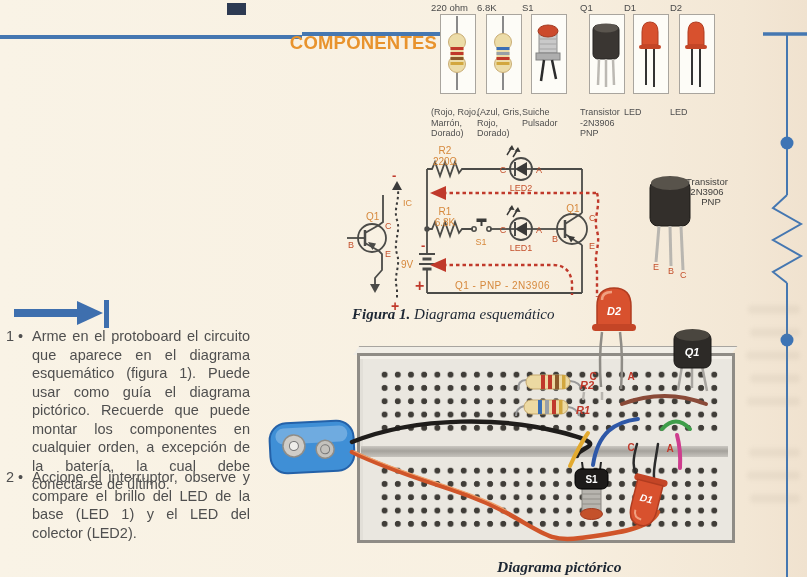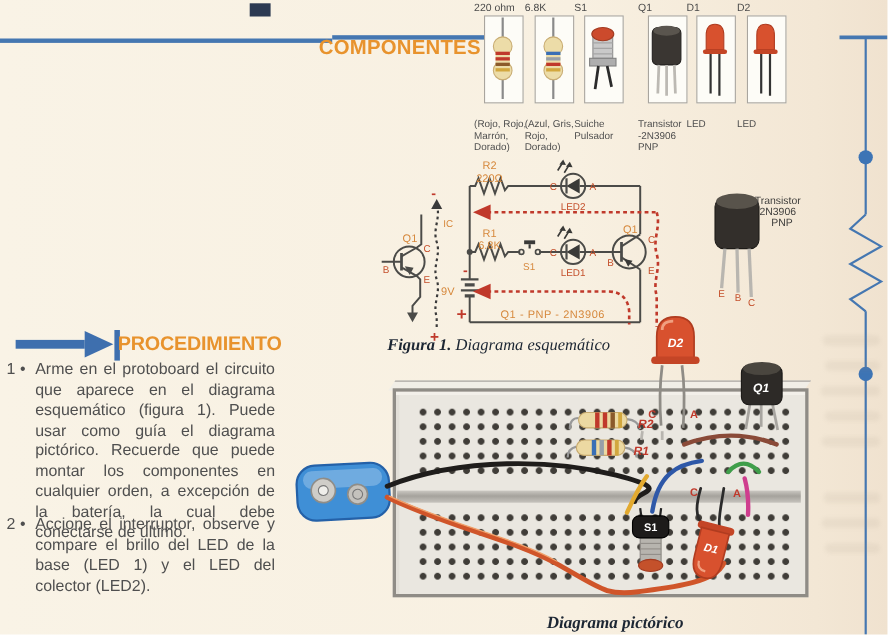--- a/index.html
+++ b/index.html
@@ -288,21 +288,20 @@
     <text x="35" y="126" font-size="9" fill="#c4502c">C</text>
   </svg>
 
   <div class="fig-caption"><b>Figura 1.</b><span> Diagrama esquemático</span></div>
 
   <svg class="abs" style="left:14px;top:300px;" width="96" height="28" viewBox="0 0 96 28">
     <rect x="0" y="9" width="63" height="8" fill="#3e6fae"></rect>
     <polygon points="63,1 89,13 63,25" fill="#3e6fae"></polygon>
     <rect x="90" y="0" width="5" height="28" fill="#3e6fae"></rect>
   </svg>
-  <div class="proc-head">PROCEDIMIENTO</div>
 
   <div class="step" style="top:327px;">
     <div class="step-num">1 •</div>
     <div class="step-text">Arme en el protoboard el circuito que aparece en el diagrama esquemático (figura 1). Puede usar como guía el diagrama pictórico. Recuerde que puede montar los componentes en cualquier orden, a excepción de la batería, la cual debe conectarse de último.</div>
   </div>
   <div class="step" style="top:468px;">
     <div class="step-num">2 •</div>
     <div class="step-text">Accione el interruptor, observe y compare el brillo del LED de la base (LED 1) y el LED del colector (LED2).</div>
   </div>
 

